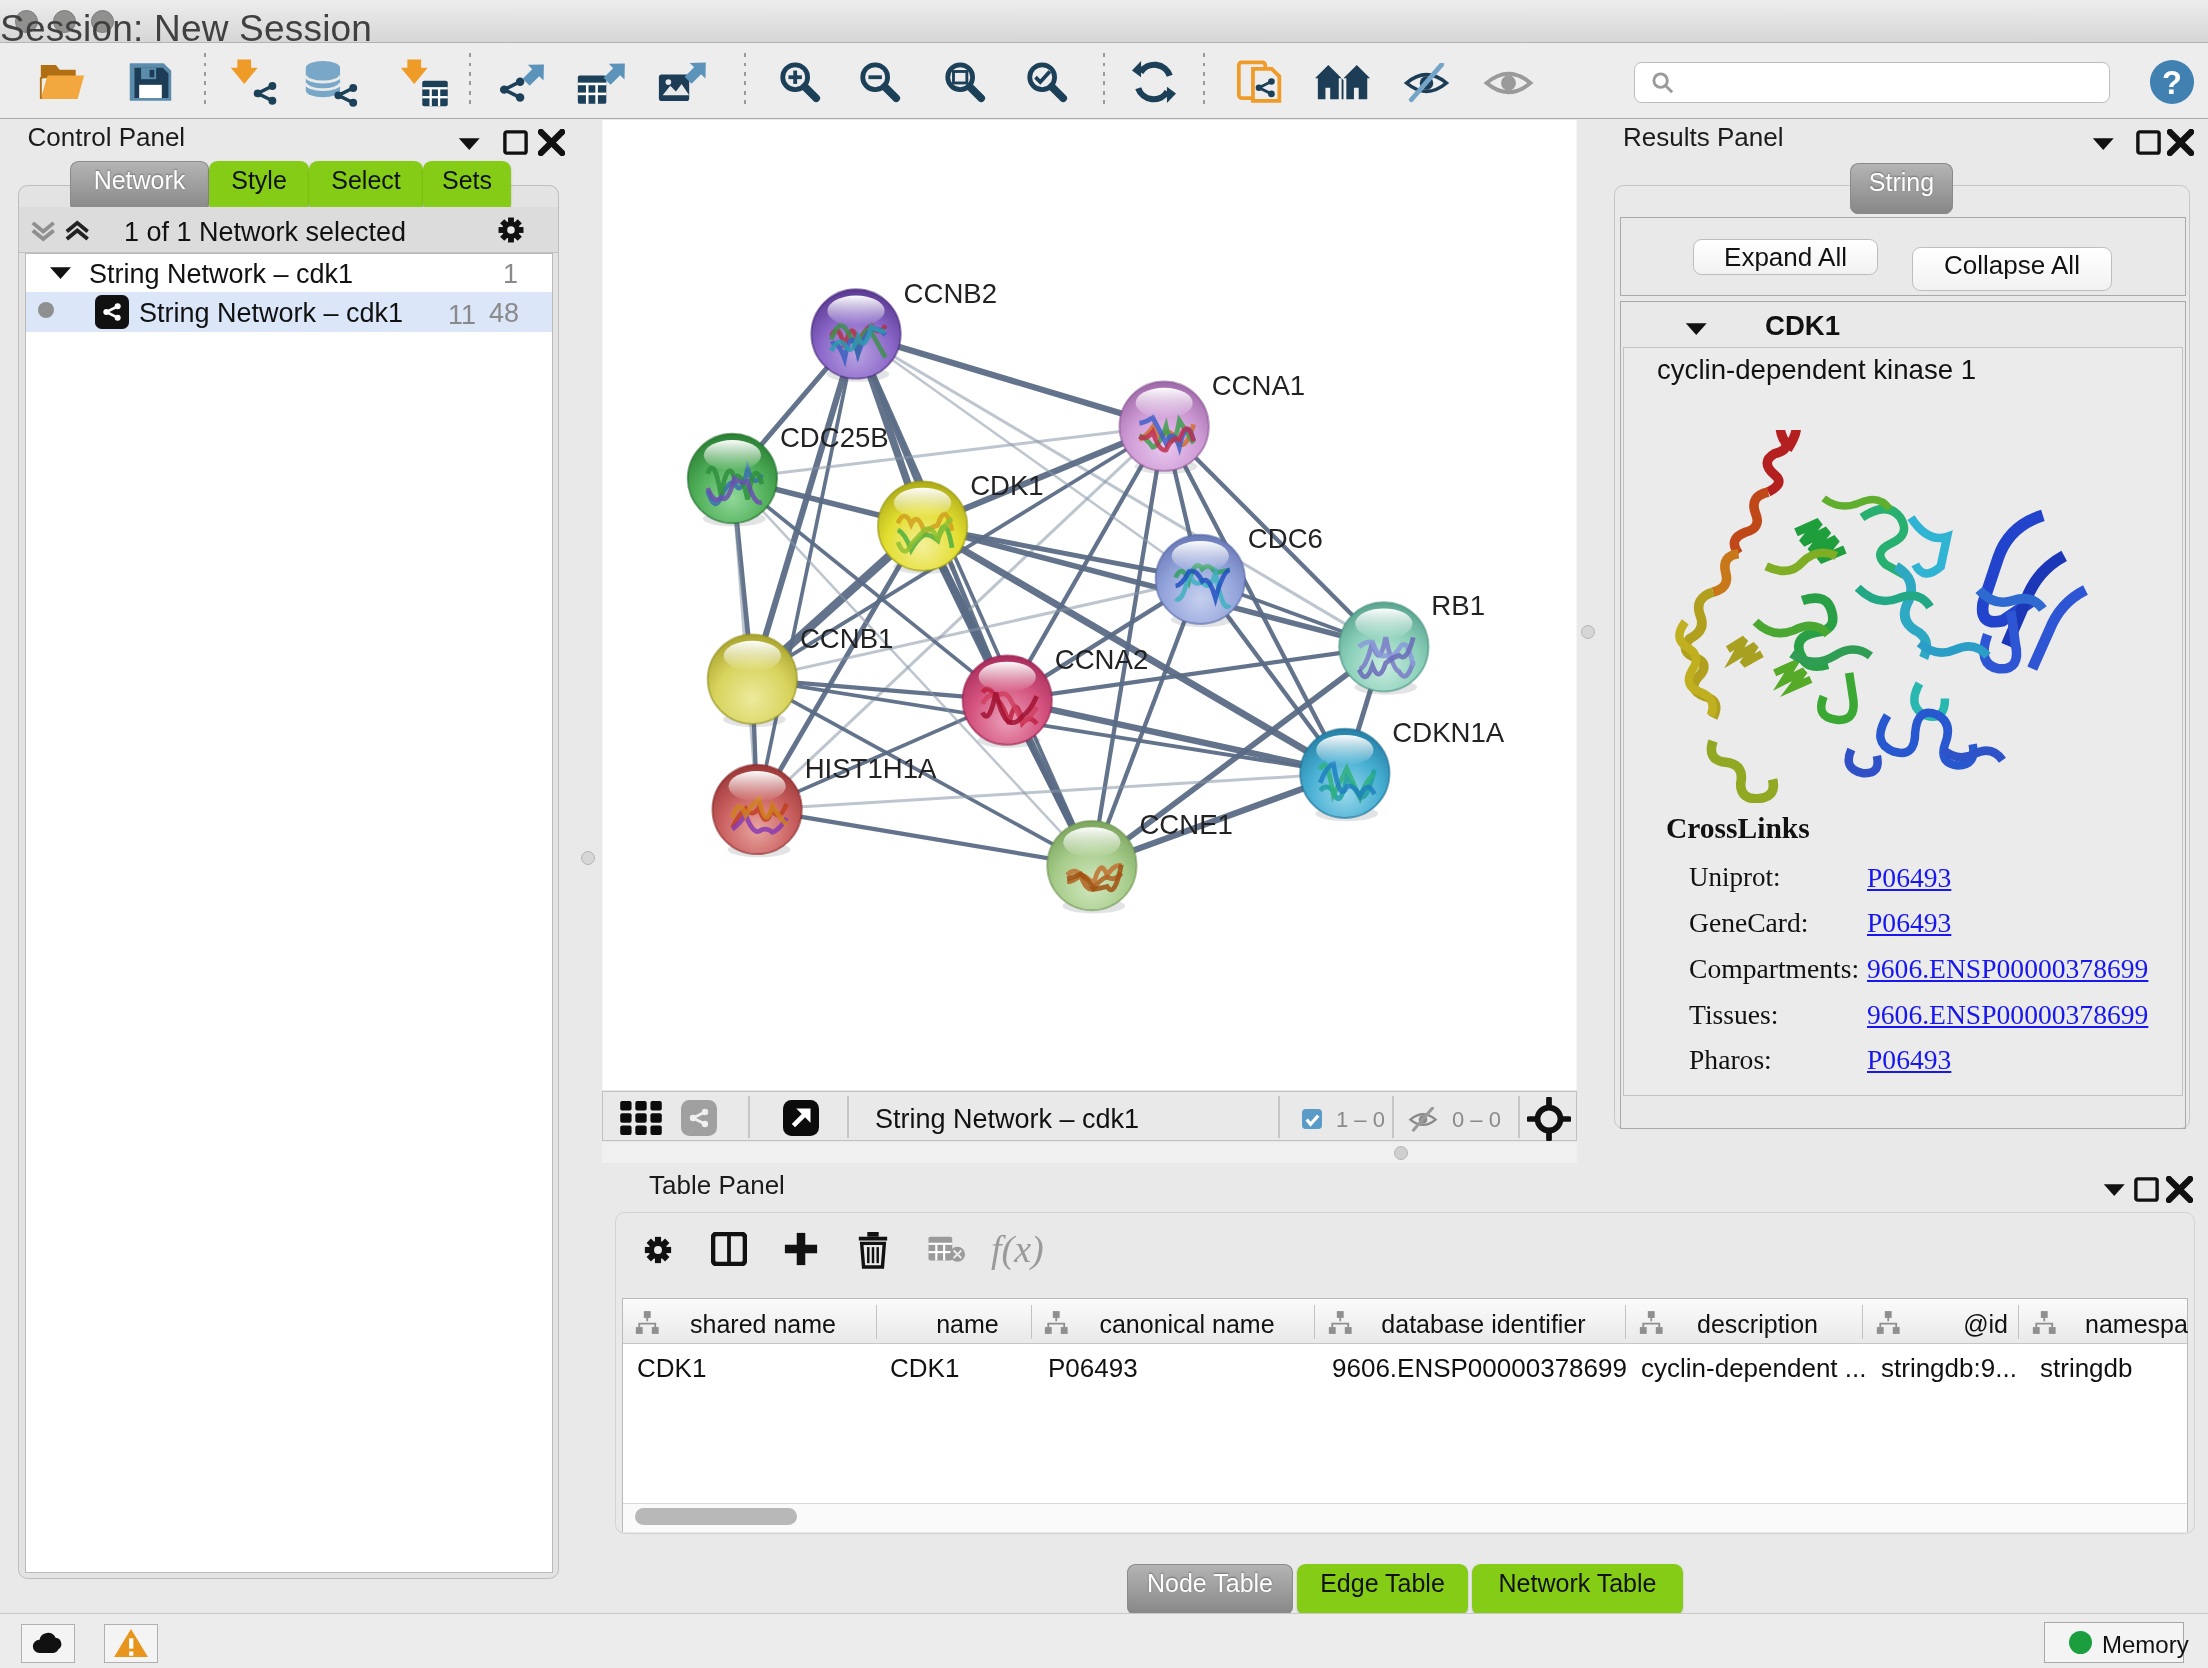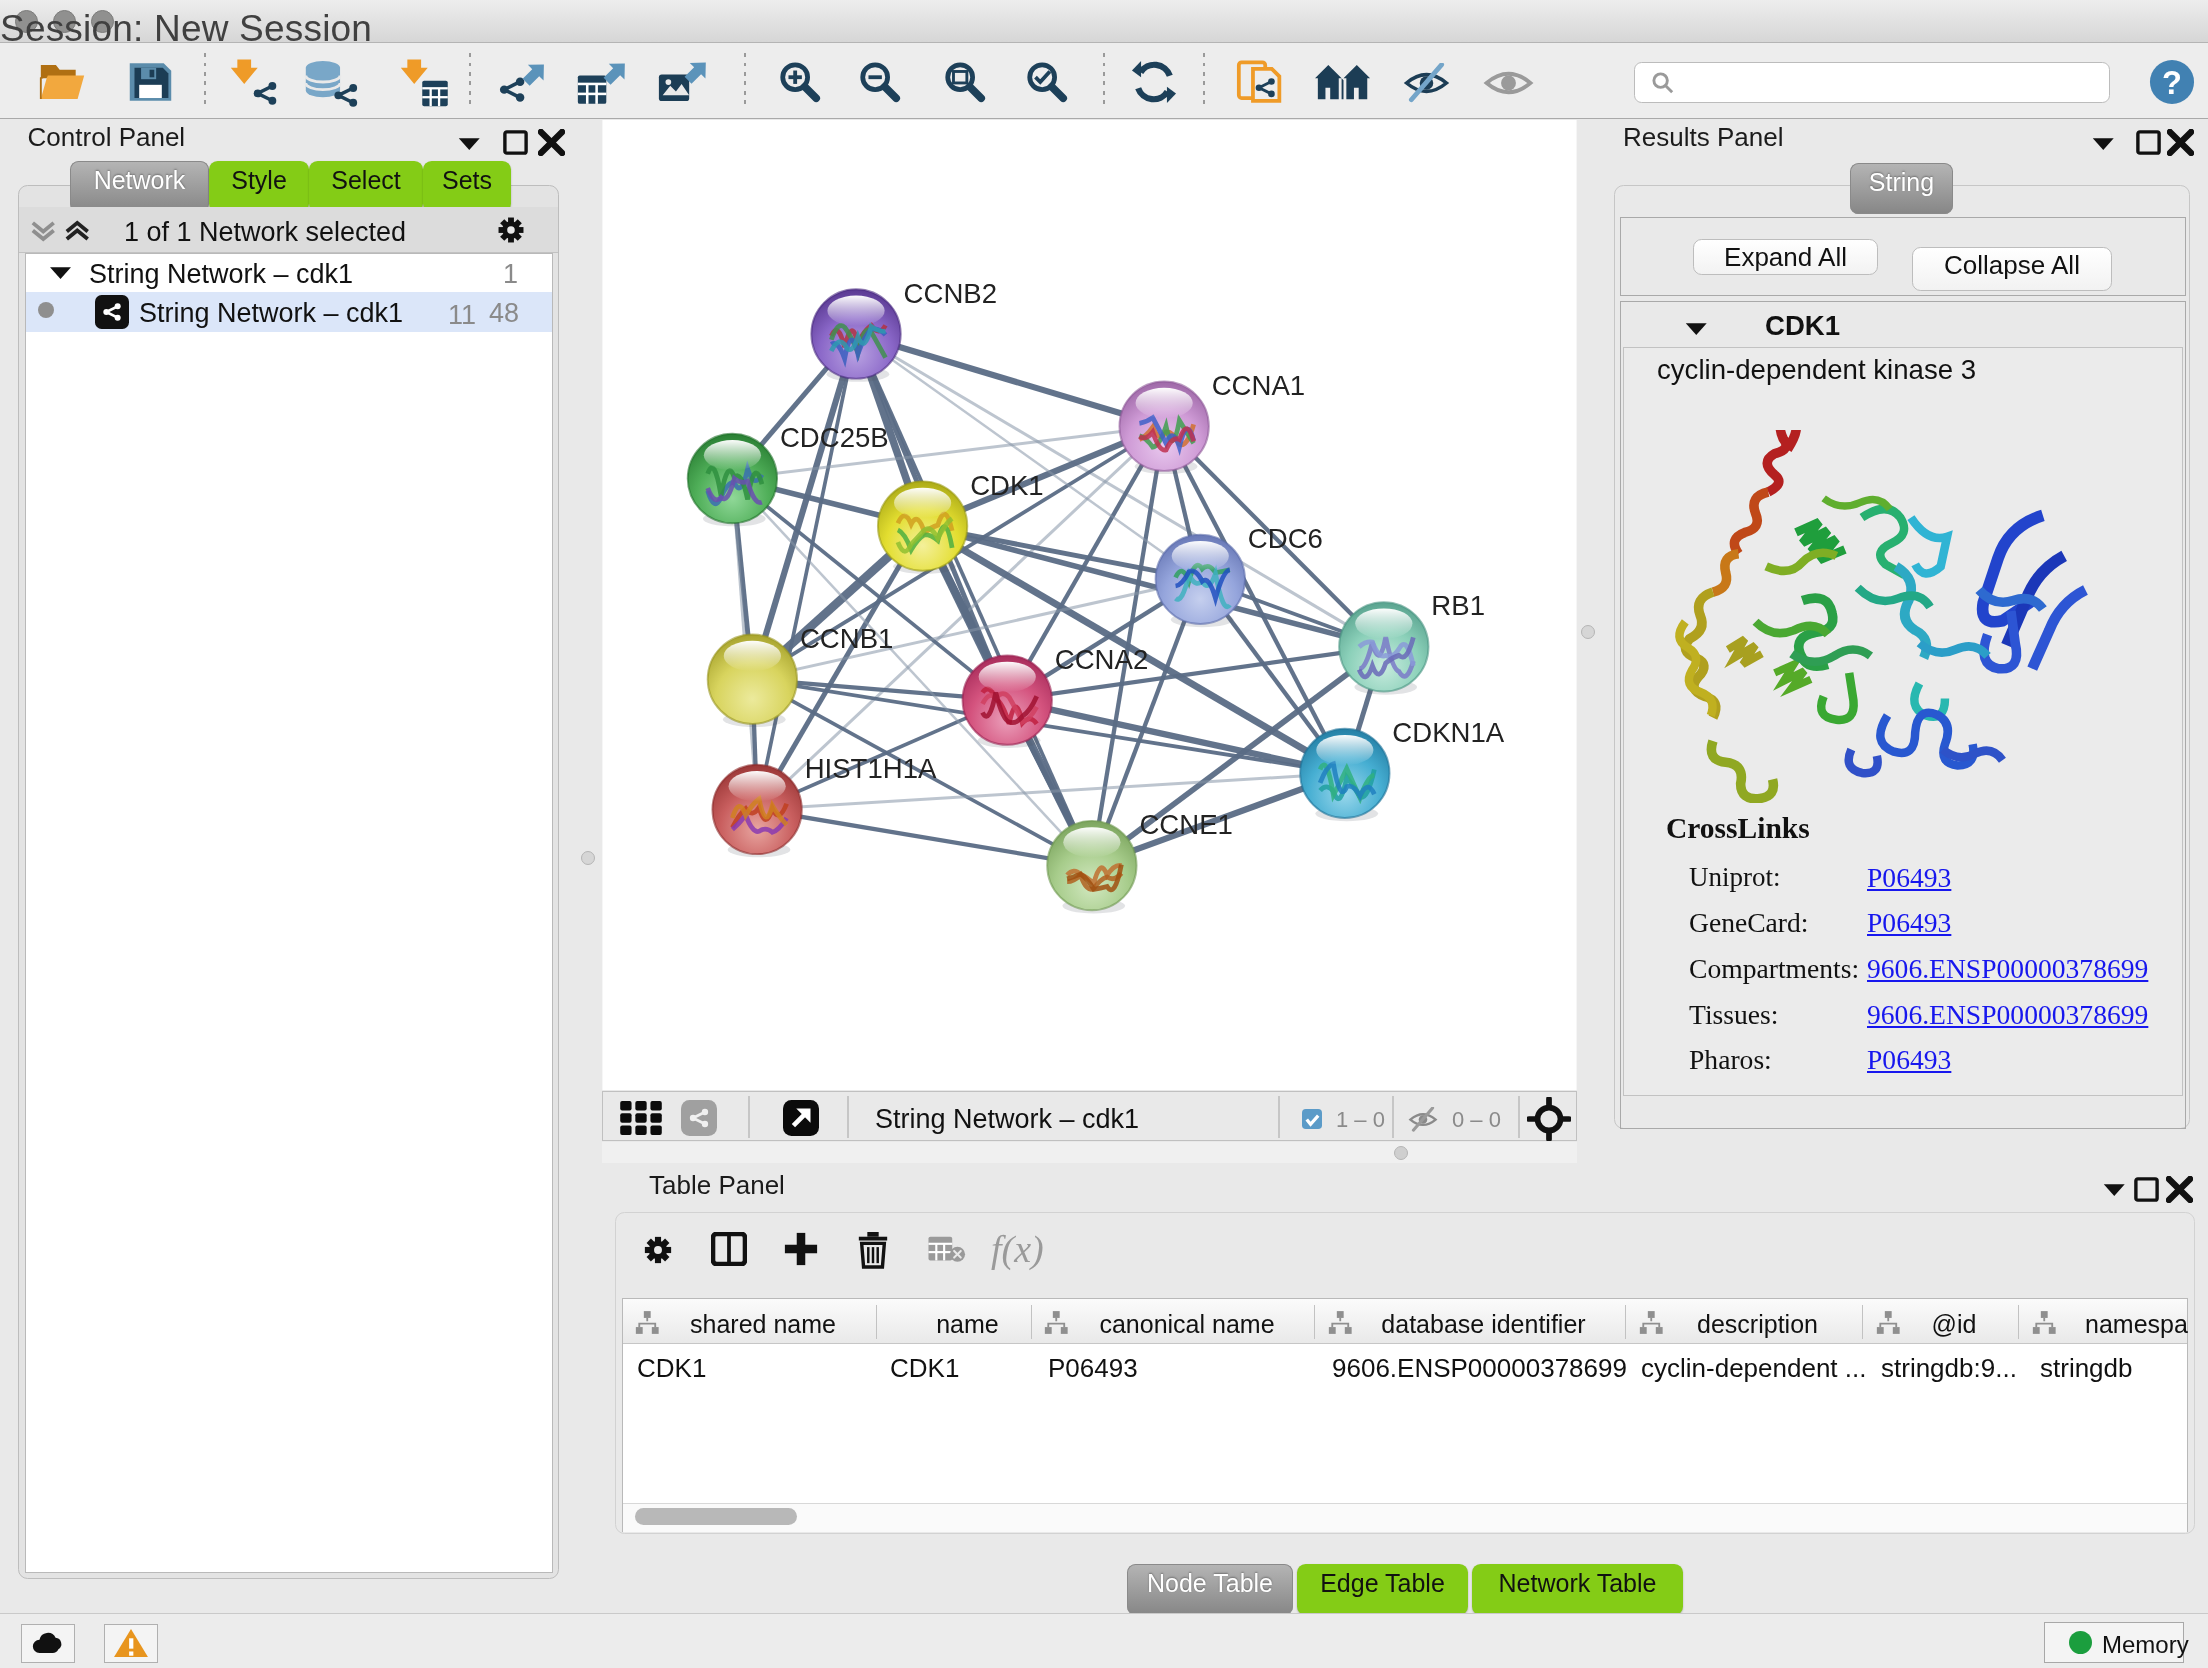--- a/index.html
+++ b/index.html
@@ -573,21 +573,21 @@
 <div class="ctab on abs" style="left:1850px;top:163px;width:103px">String</div>
 <div class="abs" style="left:1620px;top:217px;width:566px;height:79px;border:1.9px solid #a9a9a9"></div>
 <div class="abs btn" style="left:1693px;top:239px;width:185px;height:36px;line-height:34px">Expand All</div>
 <div class="abs btn" style="left:1912px;top:247px;width:200px;height:44px;line-height:34px">Collapse All</div>
 <div class="abs" style="left:1620px;top:301px;width:566px;height:828px;border:1.9px solid #a9a9a9"></div>
 <svg class="abs" style="left:1682px;top:318px" width="28.5" height="21" viewBox="0 0 30 22">
     <path d="M4 5.5 h22 L15 17.82 z" fill="#111"></path>
   </svg>
 <div class="abs" style="left:1765px;top:310px;font-size:27.6px;font-weight:bold;color:#111">CDK1</div>
 <div class="abs" style="left:1623px;top:347px;width:560px;height:749px;background:#ebebeb;border:1px solid #c2c2c2"></div>
-<div class="abs" style="left:1657px;top:354px;font-size:27.6px;color:#111">cyclin-dependent kinase 3</div>
+<div class="abs" style="left:1657px;top:354px;font-size:27.6px;color:#111">cyclin-dependent kinase 1</div>
 <svg class="abs" style="left:1664px;top:430px" width="447" height="373" viewBox="0 0 420 350">
     <path d="M116 18 q14 -22 4 -26 q-16 -2 -8 16 q8 10 -8 14 q-14 8 0 20 q10 8 -6 16" fill="none" stroke="#b42020" stroke-width="9"></path>
     <path d="M98 58 q-18 4 -12 20 q6 14 -10 18 q-16 6 -6 20" fill="none" stroke="#c04818" stroke-width="9"></path>
     <path d="M70 116 q-16 2 -12 18 q4 14 -12 18" fill="none" stroke="#c87818" stroke-width="9"></path>
     <path d="M46 152 q-18 6 -12 22 q6 14 -10 22 q-10 12 6 18 q14 6 2 18 q-10 12 6 18 q16 4 8 20" fill="none" stroke="#b0a01e" stroke-width="9"></path>
     <path d="M20 180 q-12 16 2 24 q14 8 4 22 q-8 14 8 20 q16 6 10 22" fill="none" stroke="#c0b020" stroke-width="8"></path>
     <path d="M46 292 q-6 18 12 20 q18 2 14 20 q0 16 18 14 q16 -2 12 -18" fill="none" stroke="#90a822" stroke-width="9"></path>
     <path d="M60 206 l16 -10 l-10 18 l20 -12 l-12 18 l18 -10" fill="none" stroke="#a8a020" stroke-width="7"></path>
     <path d="M124 96 l22 -10 l-16 20 l24 -12 l-16 20 l24 -12 l-16 20 l24 -10" fill="none" stroke="#1f9e3c" stroke-width="8"></path>
     <path d="M130 160 q24 -8 28 12 q4 16 -16 18 q-20 4 -14 20 q6 16 26 10" fill="none" stroke="#2aa046" stroke-width="9"></path>
@@ -739,21 +739,21 @@
 <svg class="abs" style="left:1874px;top:1309px" width="28.5" height="27" viewBox="0 0 30 28">
     <g fill="#8f8f8f">
       <rect x="11.4" y="2.0" width="7.199999999999999" height="7.199999999999999"></rect>
       <rect x="3.0" y="18.8" width="7.199999999999999" height="7.199999999999999"></rect>
       <rect x="19.8" y="18.8" width="7.199999999999999" height="7.199999999999999"></rect>
     </g>
     <g stroke="#8f8f8f" stroke-width="1.92" fill="none">
       <path d="M15 9.2 v3.5999999999999996 M6.6 18.8 v-3.5999999999999996 h16.8 v3.5999999999999996"></path>
     </g>
   </svg>
-<div class="abs" style="left:1900px;top:1310px;width:108px;text-align:center;font-size:25px;color:#111">@id</div>
+<div class="abs" style="left:1900px;top:1310px;width:108px;text-align:right;font-size:25px;color:#111">@id</div>
 <div class="abs" style="left:2018px;top:1305px;width:1px;height:34px;background:#c2c2c2"></div>
 <svg class="abs" style="left:2030px;top:1309px" width="28.5" height="27" viewBox="0 0 30 28">
     <g fill="#8f8f8f">
       <rect x="11.4" y="2.0" width="7.199999999999999" height="7.199999999999999"></rect>
       <rect x="3.0" y="18.8" width="7.199999999999999" height="7.199999999999999"></rect>
       <rect x="19.8" y="18.8" width="7.199999999999999" height="7.199999999999999"></rect>
     </g>
     <g stroke="#8f8f8f" stroke-width="1.92" fill="none">
       <path d="M15 9.2 v3.5999999999999996 M6.6 18.8 v-3.5999999999999996 h16.8 v3.5999999999999996"></path>
     </g>

